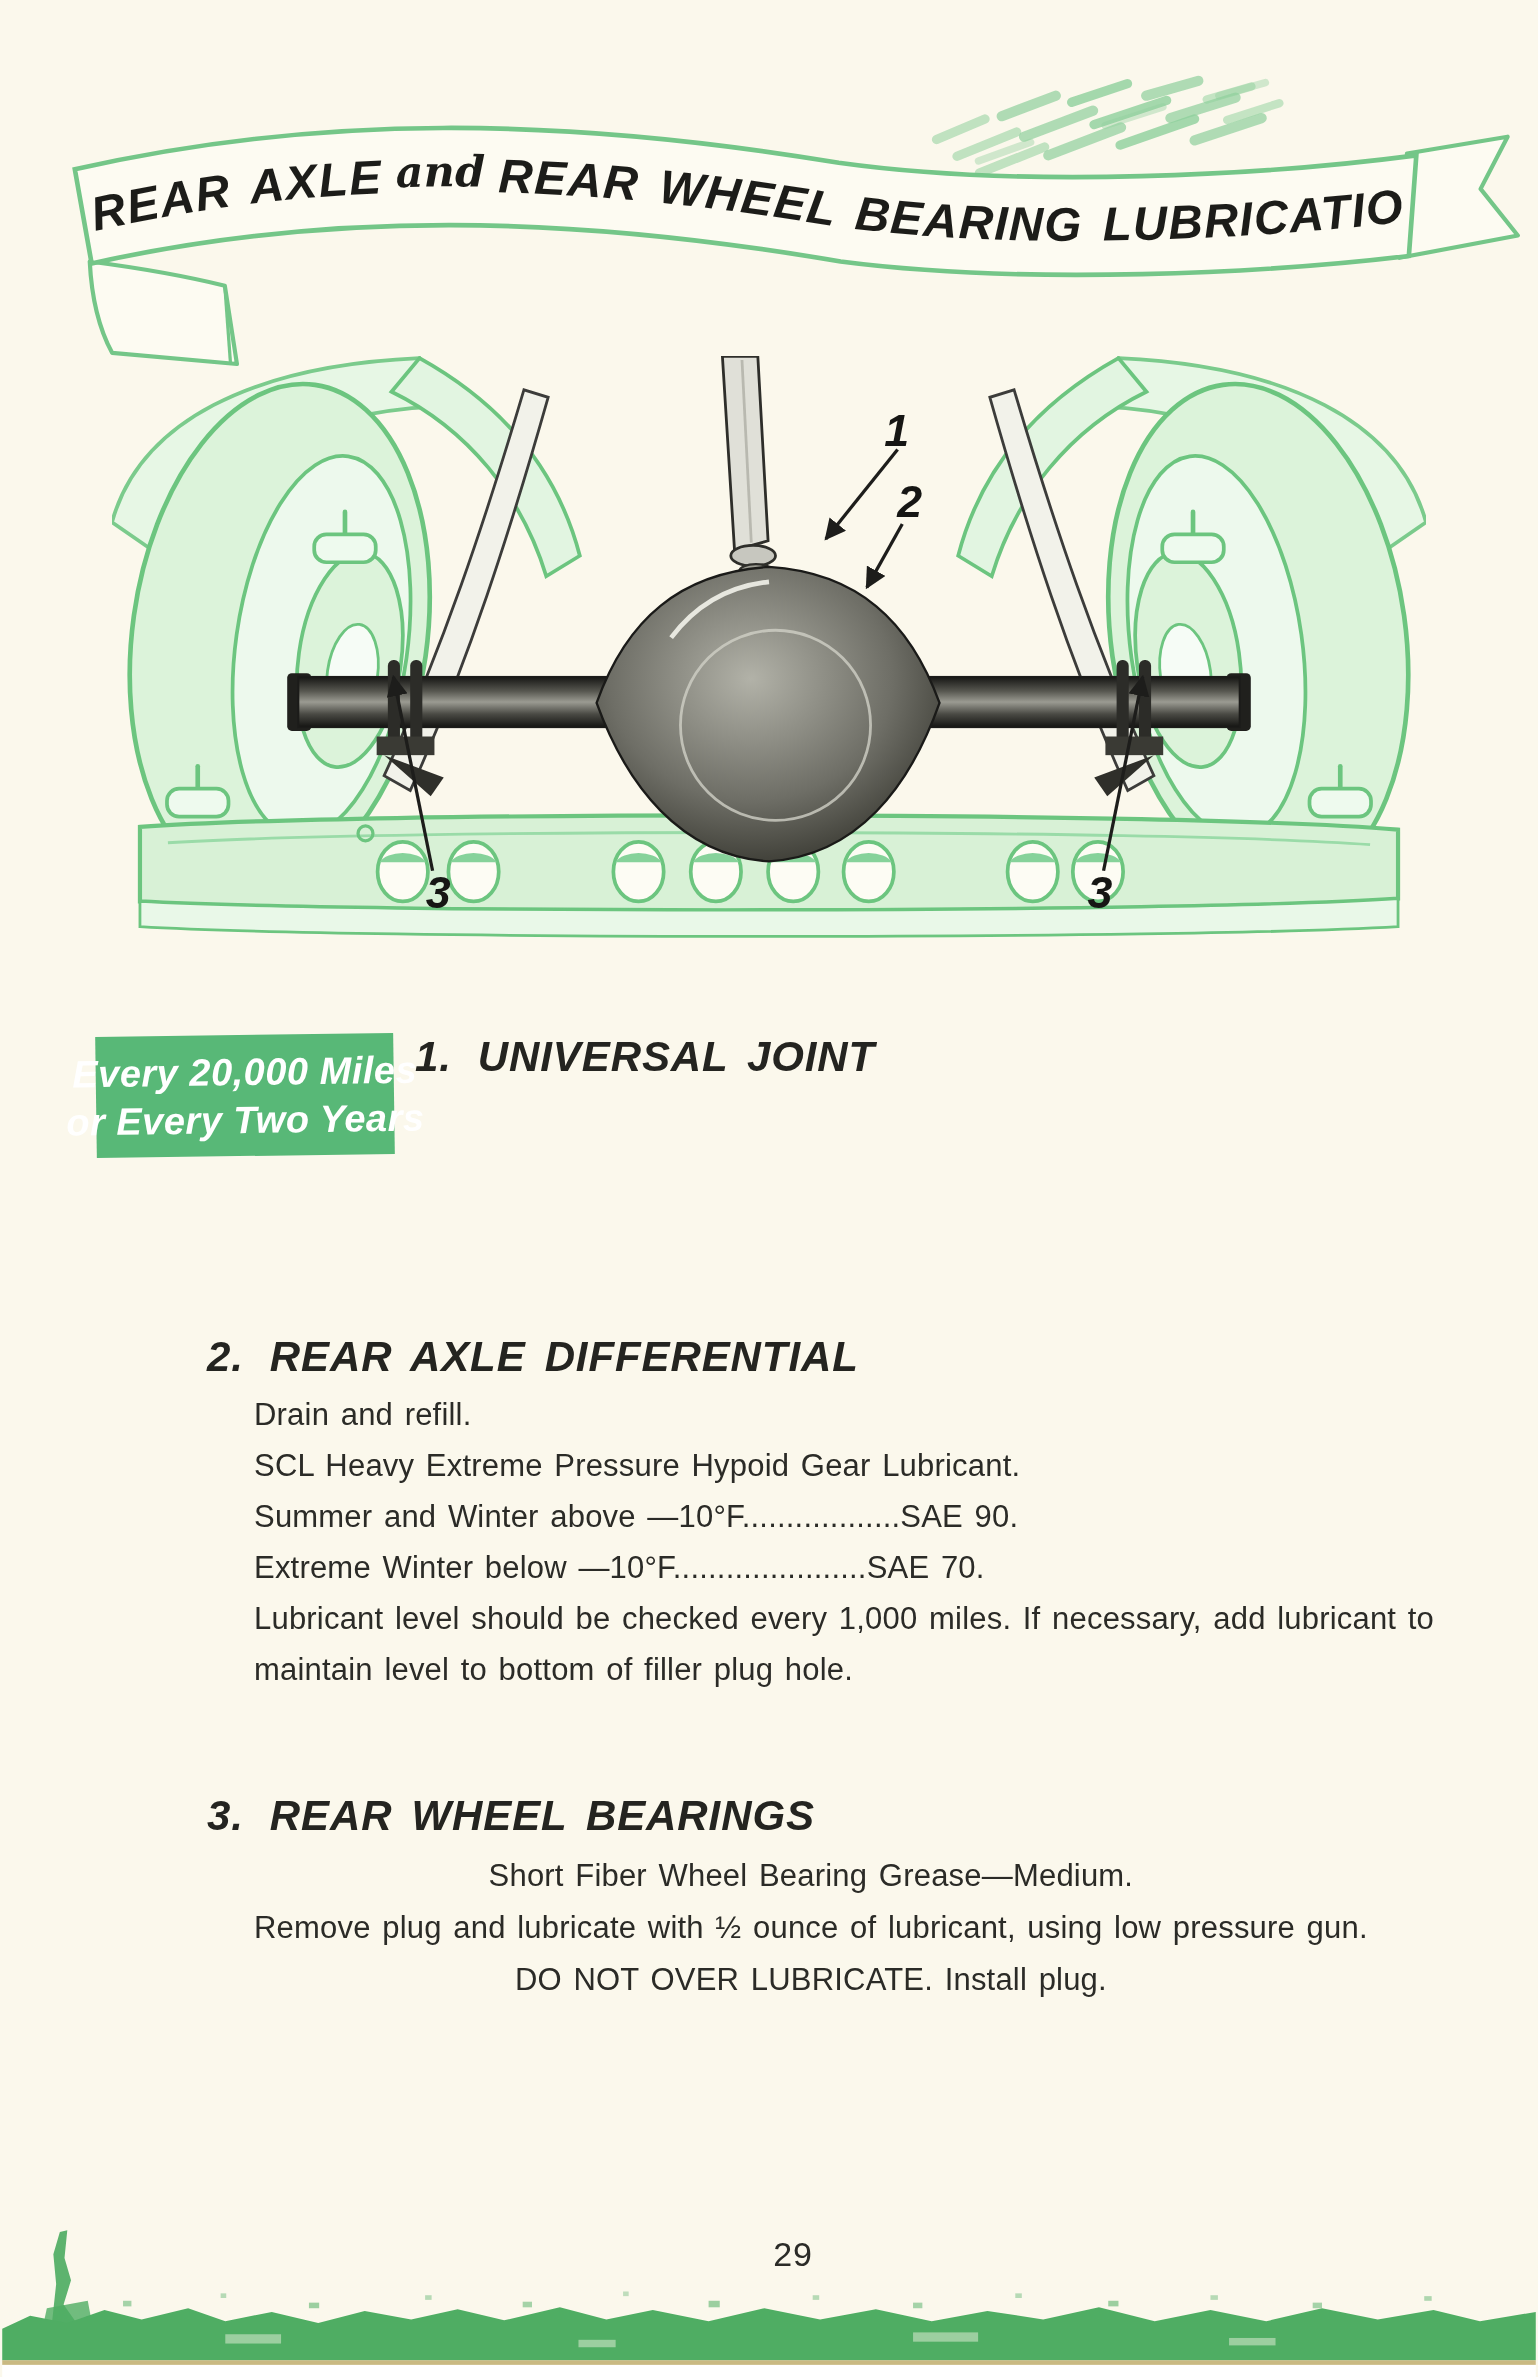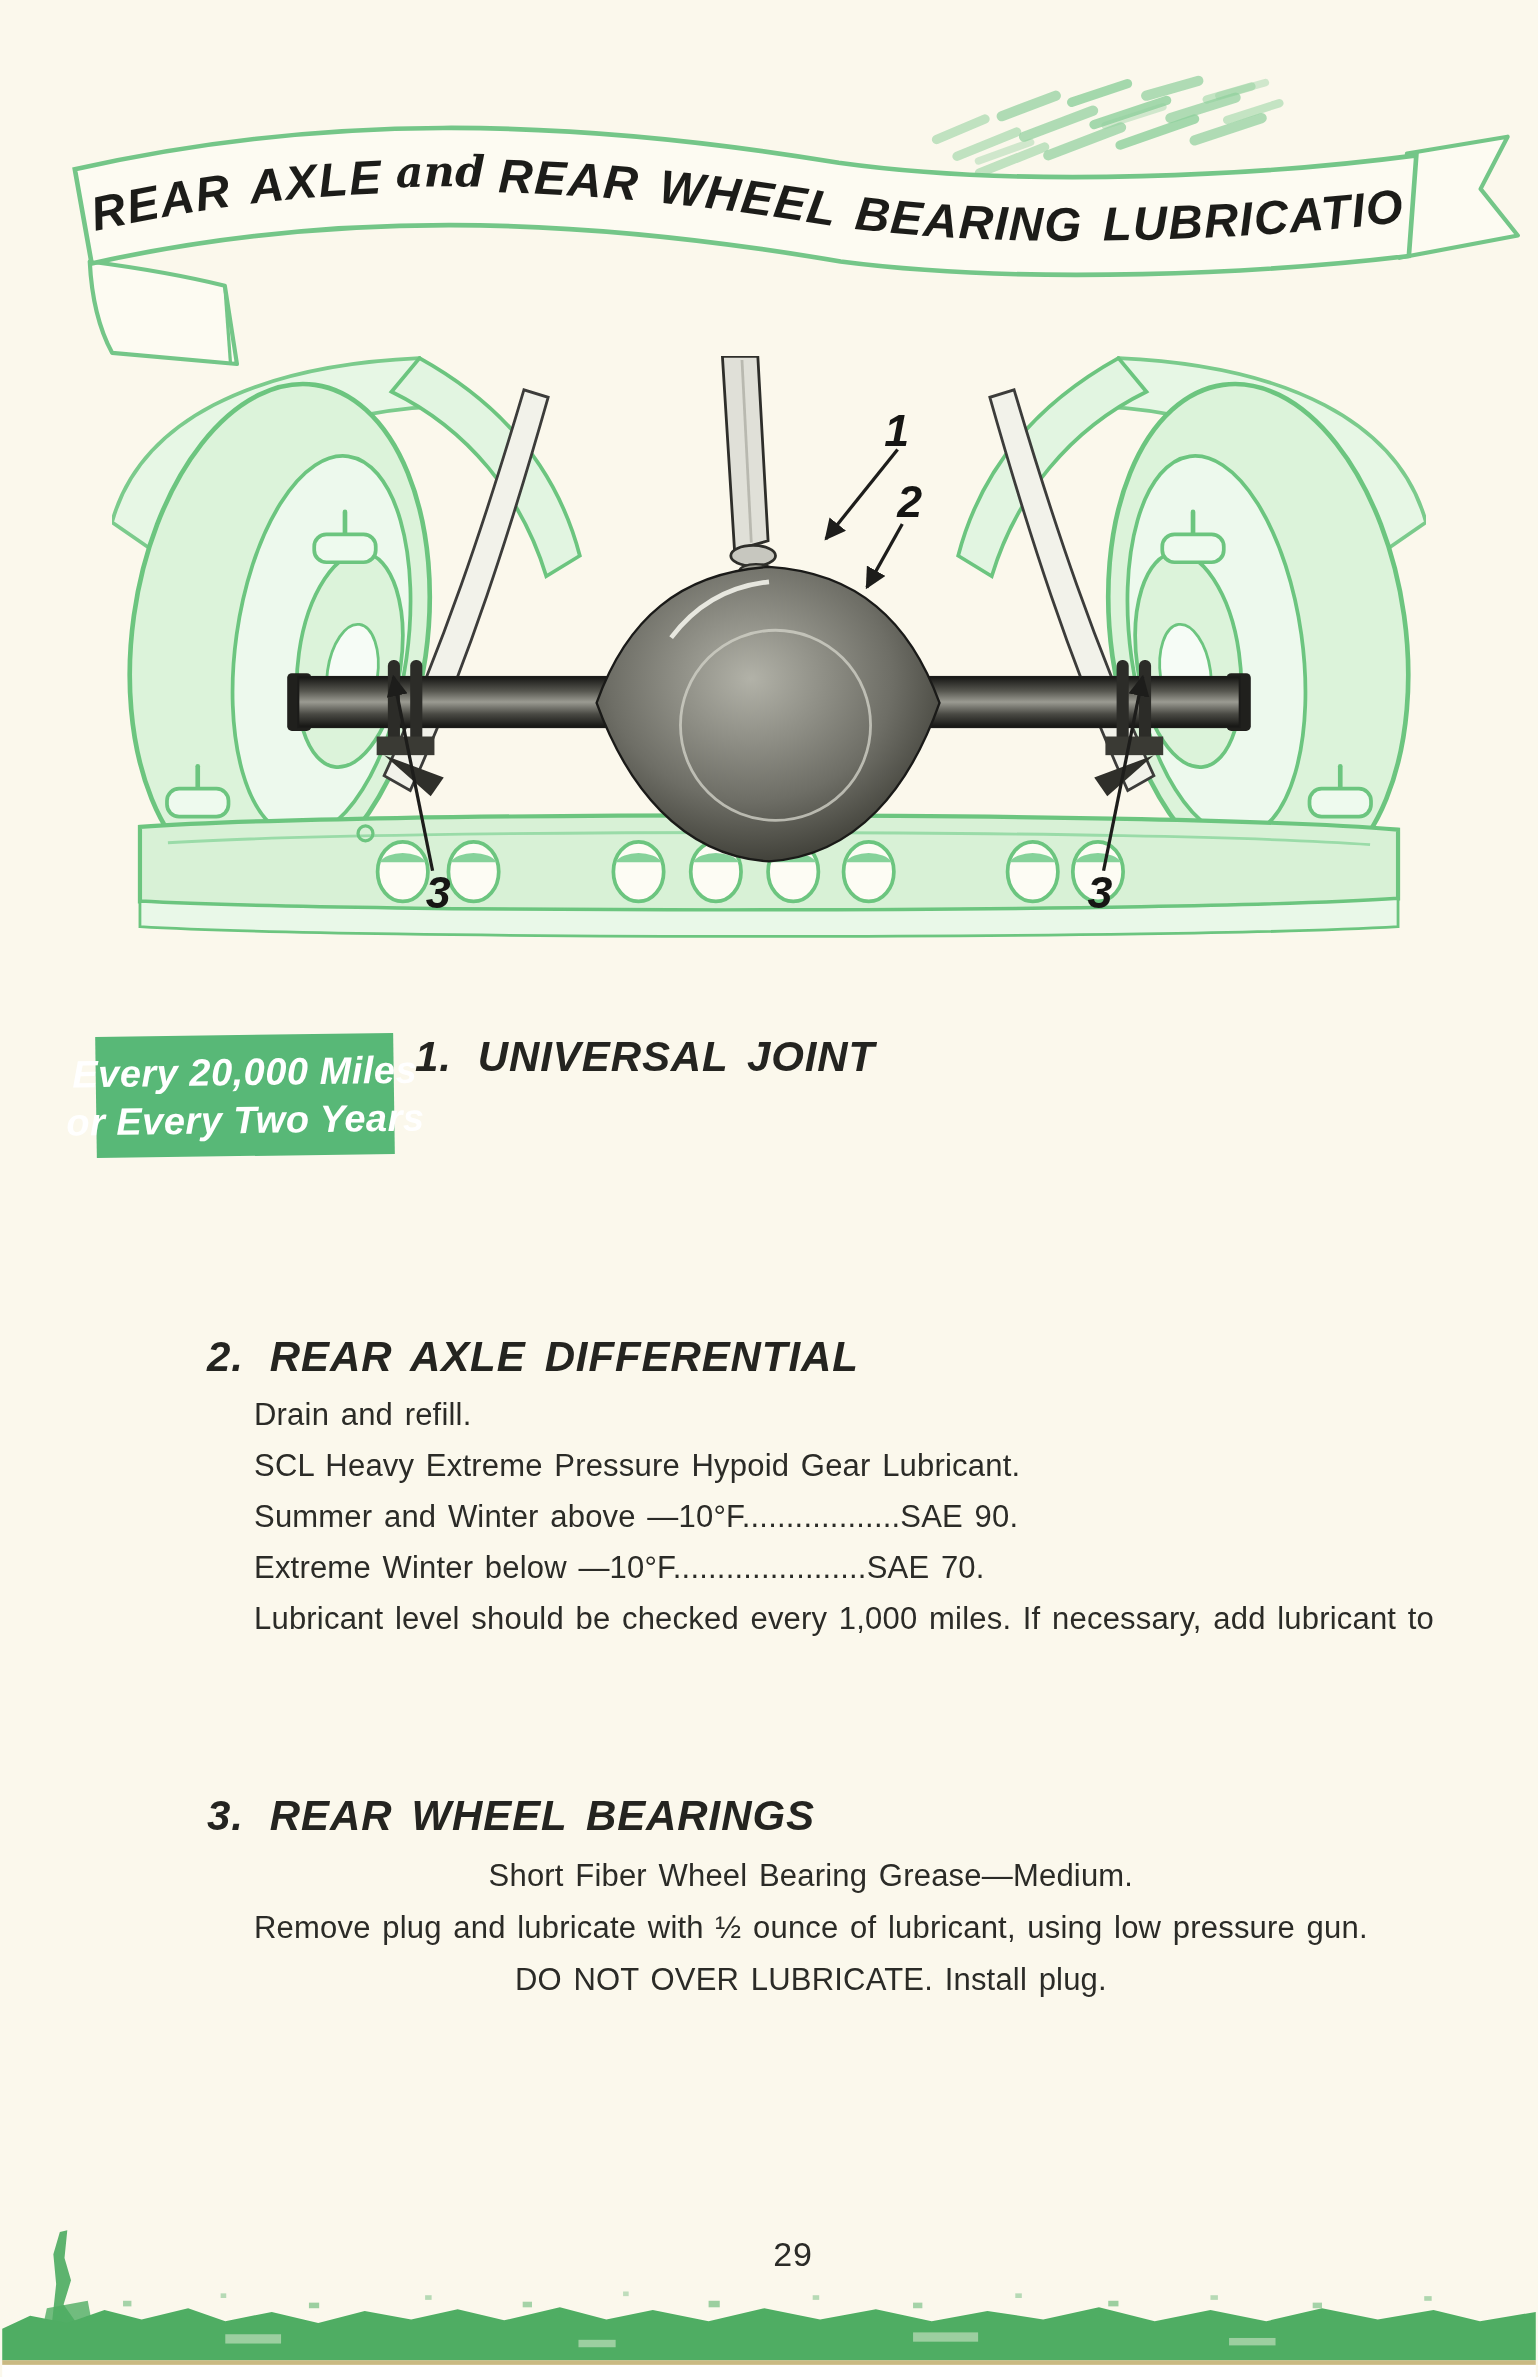--- a/index.html
+++ b/index.html
@@ -232,20 +232,21 @@
   <div class="abs sec-head" style="left:207px;top:1333px;">
     <span class="num">2.</span>
     <span>REAR AXLE DIFFERENTIAL</span>
   </div>
   <div class="abs body-block" id="body-s2" style="left:254px;top:1389px;">
     <div class="bodyline">Drain and refill.</div>
     <div class="bodyline">SCL Heavy Extreme Pressure Hypoid Gear Lubricant.</div>
     <div class="bodyline">Summer and Winter above —10°F..................SAE 90.</div>
     <div class="bodyline">Extreme Winter below —10°F......................SAE 70.</div>
     <div class="bodyline">Lubricant level should be checked every 1,000 miles. If necessary, add lubricant to</div>
+    <div class="bodyline">maintain level to bottom of filler plug hole.</div>
   </div>
 
   <div class="abs sec-head" style="left:207px;top:1792px;">
     <span class="num">3.</span>
     <span>REAR WHEEL BEARINGS</span>
   </div>
   <div class="abs body-block" style="left:254px;top:1850px;text-align:center;">
     <div class="bodyline">Short Fiber Wheel Bearing Grease—Medium.</div>
     <div class="bodyline">Remove plug and lubricate with ½ ounce of lubricant, using low pressure gun.</div>
     <div class="bodyline">DO NOT OVER LUBRICATE. Install plug.</div>

